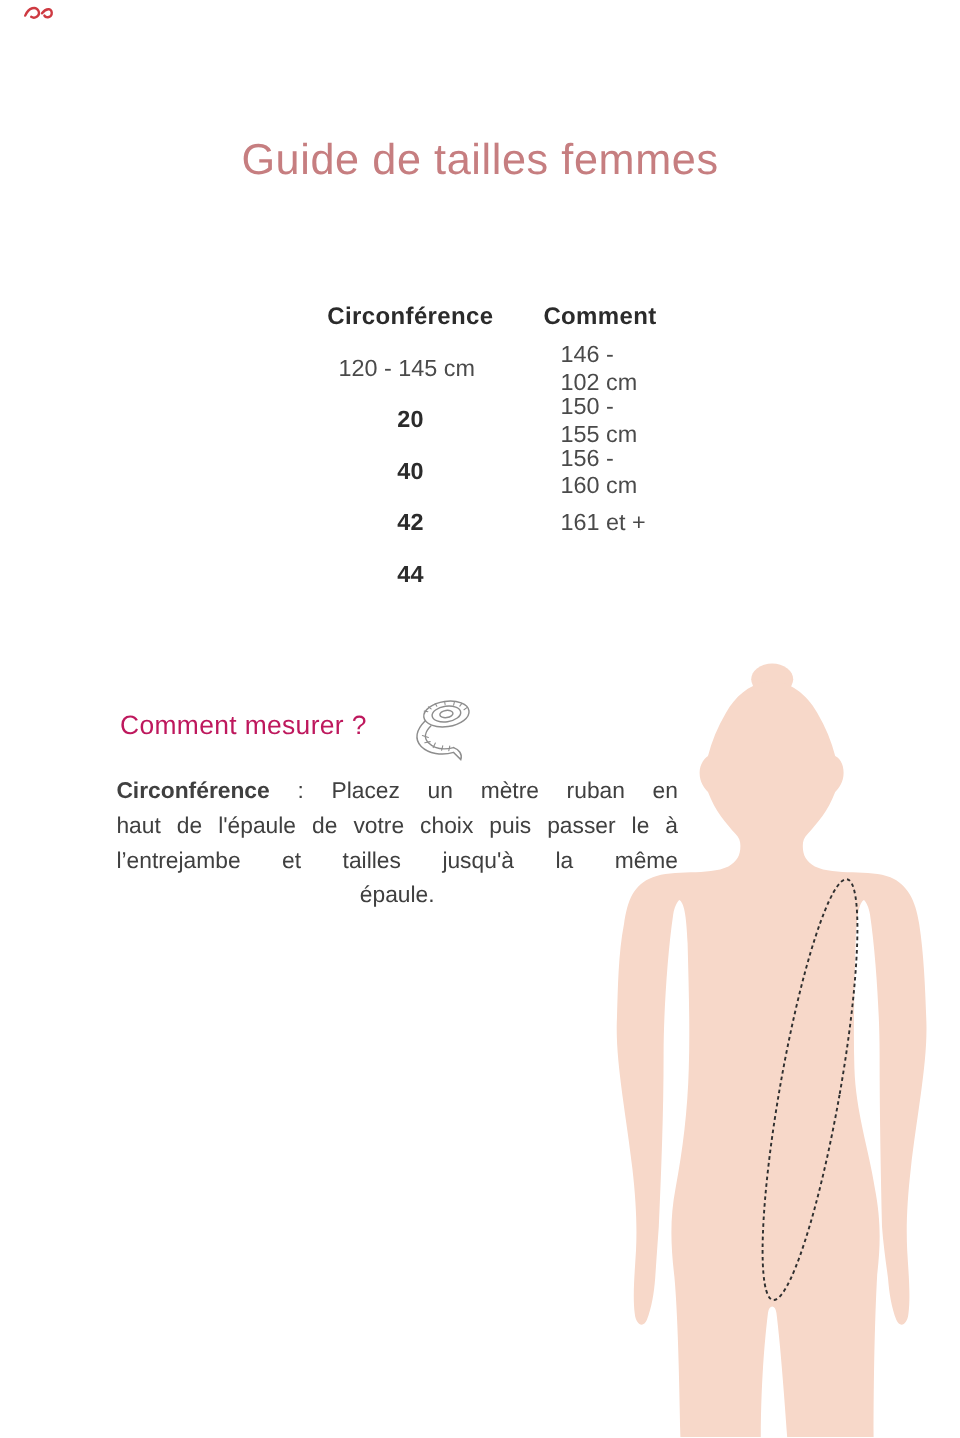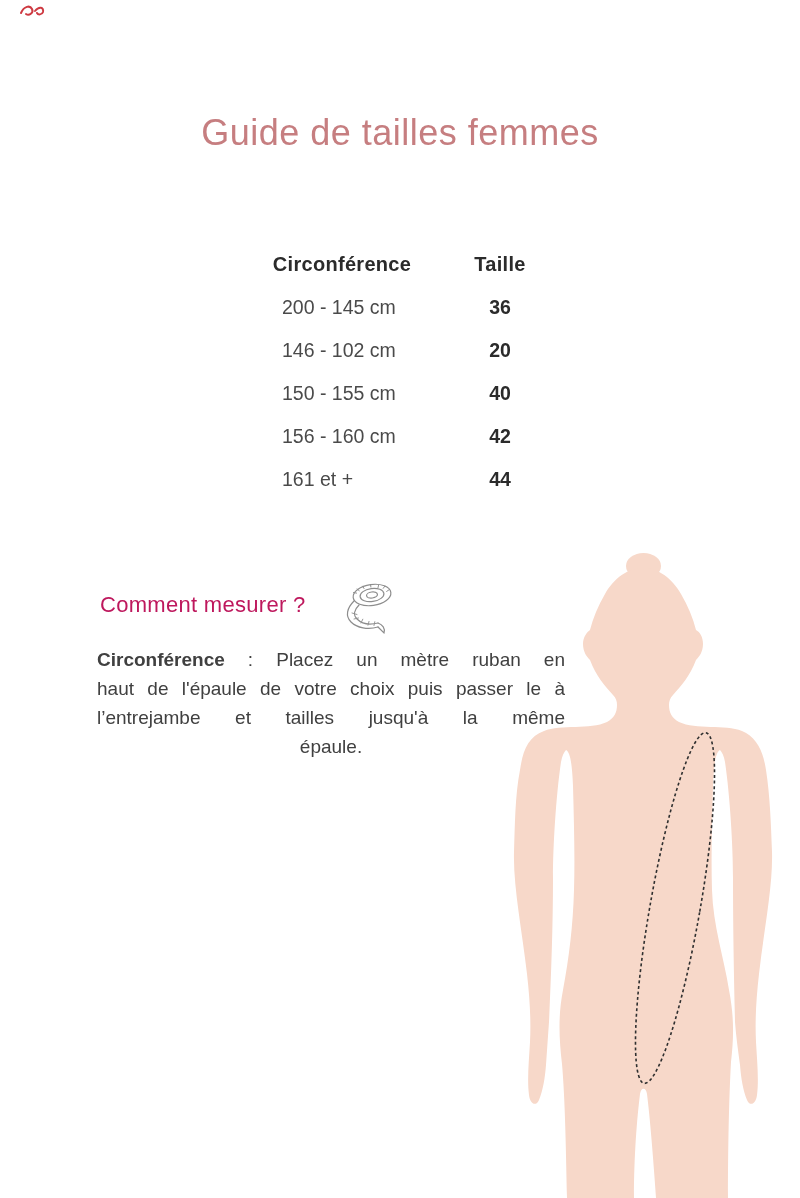--- a/index.html
+++ b/index.html
@@ -49,24 +49,23 @@
 <div class="page">
 
   <svg class="brandmark" width="30" height="16" viewBox="0 0 30 16">
     <path d="M3,10 C6,3 12,2 14,6 C16,10 11,13 8,11 M17,8 C21,3 26,4 25,9 C24,12 20,12 19,10" fill="none" stroke="#C9252D" stroke-width="2" stroke-linecap="round" opacity="0.9"></path>
   </svg>
 
   <div class="title">Guide de tailles femmes</div>
 
   <div class="size-table">
     <div class="cell head">Circonférence</div>
-    <div class="cell head">Taille</div>
+    <div class="cell head">Comment</div>
 
-    <div class="cell range">200 - 145 cm</div>
-    <div class="cell size">36</div>
+    <div class="cell range">120 - 145 cm</div>
 
     <div class="cell range">146 - 102 cm</div>
     <div class="cell size">20</div>
 
     <div class="cell range">150 - 155 cm</div>
     <div class="cell size">40</div>
 
     <div class="cell range">156 - 160 cm</div>
     <div class="cell size">42</div>
 

